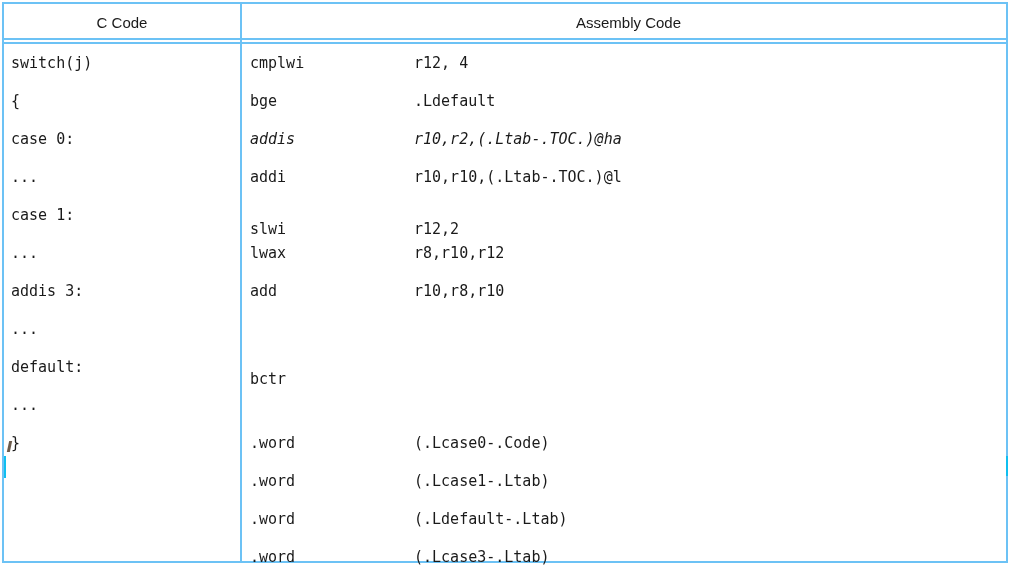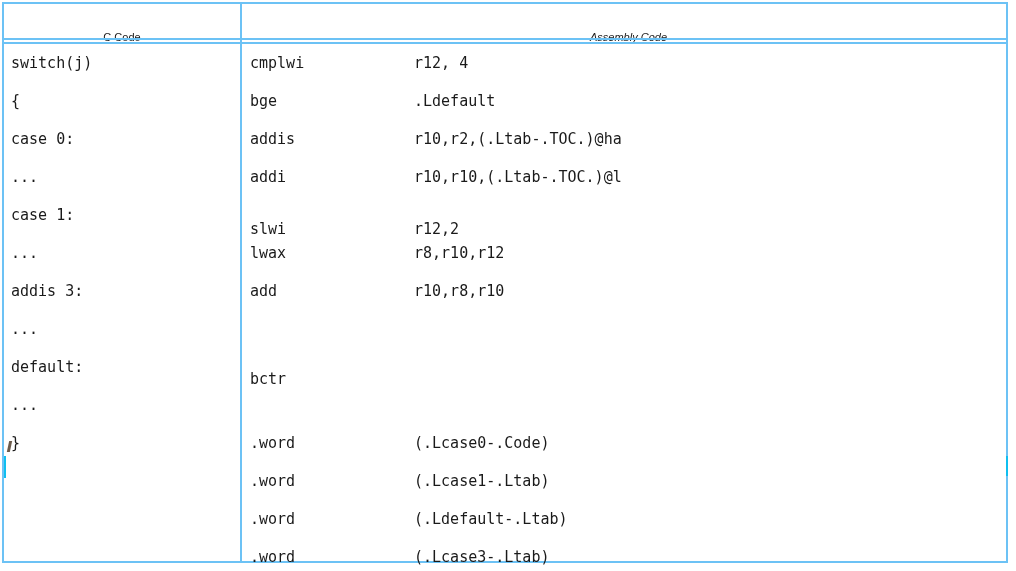--- a/index.html
+++ b/index.html
@@ -38,31 +38,31 @@
   .thead {
     position: absolute;
     left: 0;
     top: 0;
     width: 100%;
     height: 34px;
     box-sizing: border-box;
   }
   .th {
     position: absolute;
-    top: 16px;
+    top: 2px;
     height: 34px;
     line-height: 34px;
     text-align: center;
-    font-size: 11px;
+    font-size: 15px;
     color: var(--ink);
     white-space: nowrap;
     overflow: hidden;
   }
   .th-c      { left: 0px;   width: 236px; }
-  .th-asm    { left: 238px; width: 773px; font-style: italic; }
+  .th-asm    { left: 238px; width: 773px; }
 
   
   .header-rule-a {
     position: absolute;
     left: 0; top: 34px;
     width: 100%; height: 2px;
     background: var(--rule);
   }
   .header-rule-b {
     position: absolute;
@@ -168,21 +168,21 @@
         <div class="line" style="top: 266px;">...</div>
         <div class="line" style="top: 304px;">default:</div>
         <div class="line" style="top: 342px;">...</div>
         <div class="line" style="top: 380px;">}</div>
         <div class="line" style="top: 418px;"></div>
         <div class="line" style="top: 456px;"></div>
       </div>
     <div class="col col-asm" id="col-asm">
         <div class="line" style="top: 0px;"><span class="mnemonic">cmplwi</span><span class="operand">r12, 4</span></div>
         <div class="line" style="top: 38px;"><span class="mnemonic">bge</span><span class="operand">.Ldefault</span></div>
-        <div class="line" style="top: 76px;"><span class="mnemonic">addis</span><span class="operand">r10,r2,(.Ltab-.TOC.)@ha</span></div>
+        <div class="line" style="top: 76px; font-style: italic;"><span class="mnemonic">addis</span><span class="operand">r10,r2,(.Ltab-.TOC.)@ha</span></div>
         <div class="line" style="top: 114px;"><span class="mnemonic">addi</span><span class="operand">r10,r10,(.Ltab-.TOC.)@l</span></div>
         <div class="line" style="top: 166px;"><span class="mnemonic">slwi</span><span class="operand">r12,2</span></div>
         <div class="line" style="top: 190px;"><span class="mnemonic">lwax</span><span class="operand">r8,r10,r12</span></div>
         <div class="line" style="top: 228px;"><span class="mnemonic">add</span><span class="operand">r10,r8,r10</span></div>
         <div class="line" style="top: 316px;"><span class="mnemonic">bctr</span></div>
         <div class="line" style="top: 380px;"><span class="mnemonic">.word</span><span class="operand">(.Lcase0-.Code)</span></div>
         <div class="line" style="top: 418px;"><span class="mnemonic">.word</span><span class="operand">(.Lcase1-.Ltab)</span></div>
         <div class="line" style="top: 456px;"><span class="mnemonic">.word</span><span class="operand">(.Ldefault-.Ltab)</span></div>
         <div class="line" style="top: 494px;"><span class="mnemonic">.word</span><span class="operand">(.Lcase3-.Ltab)</span></div>
       </div>

